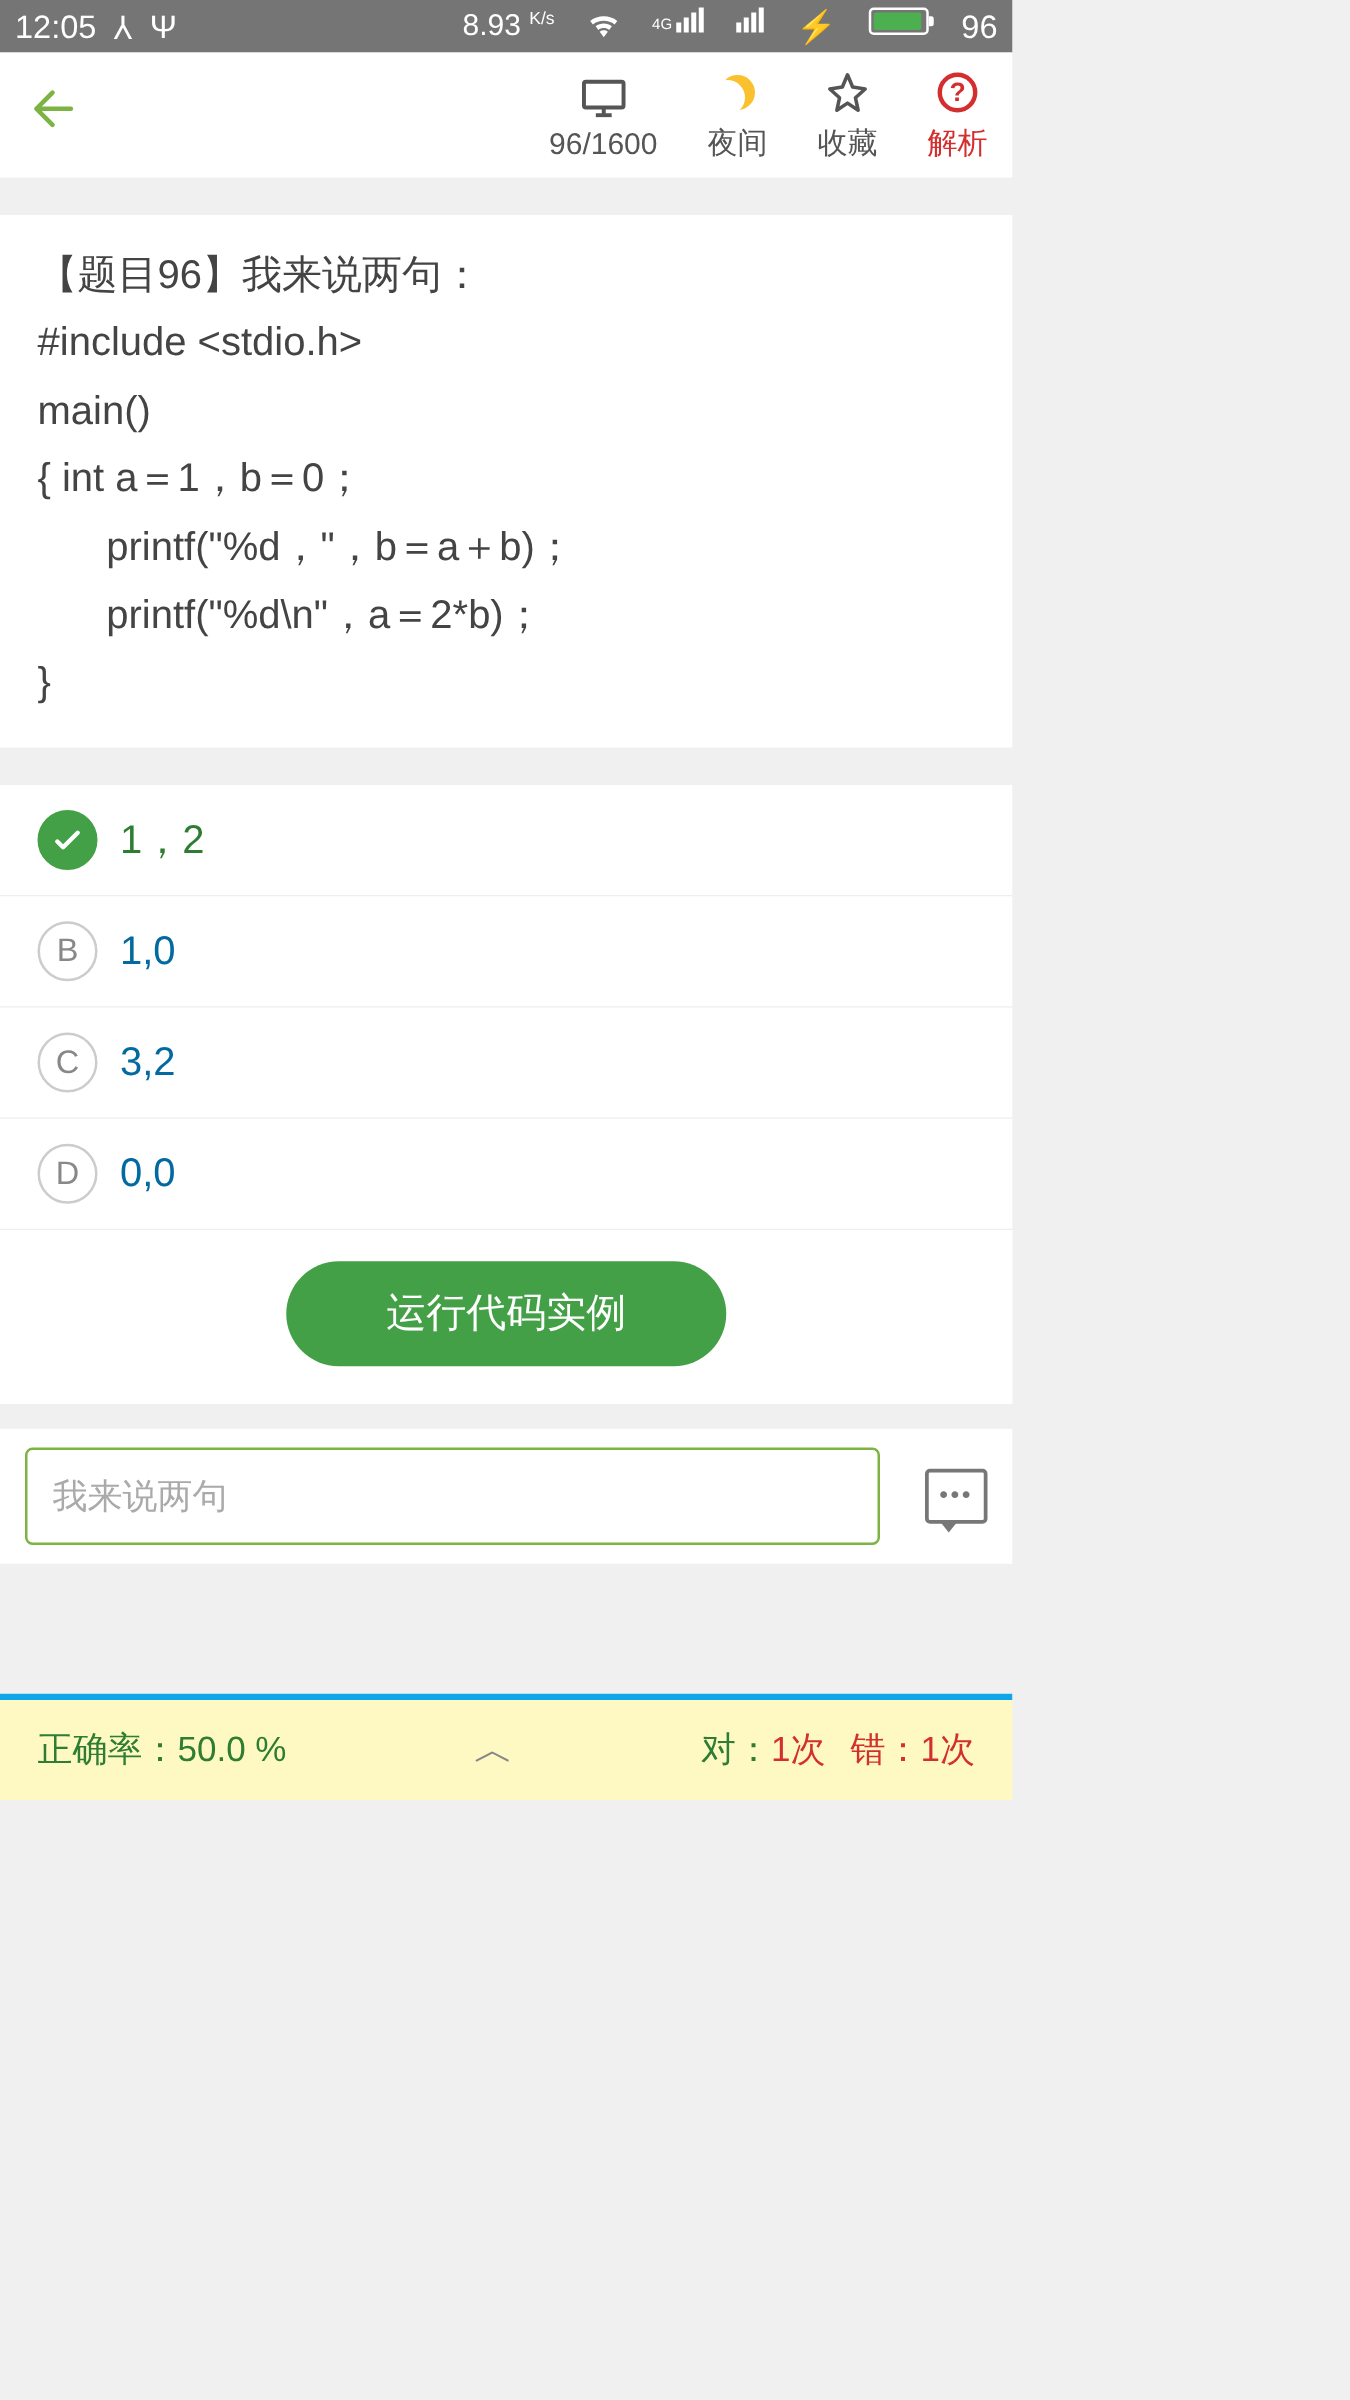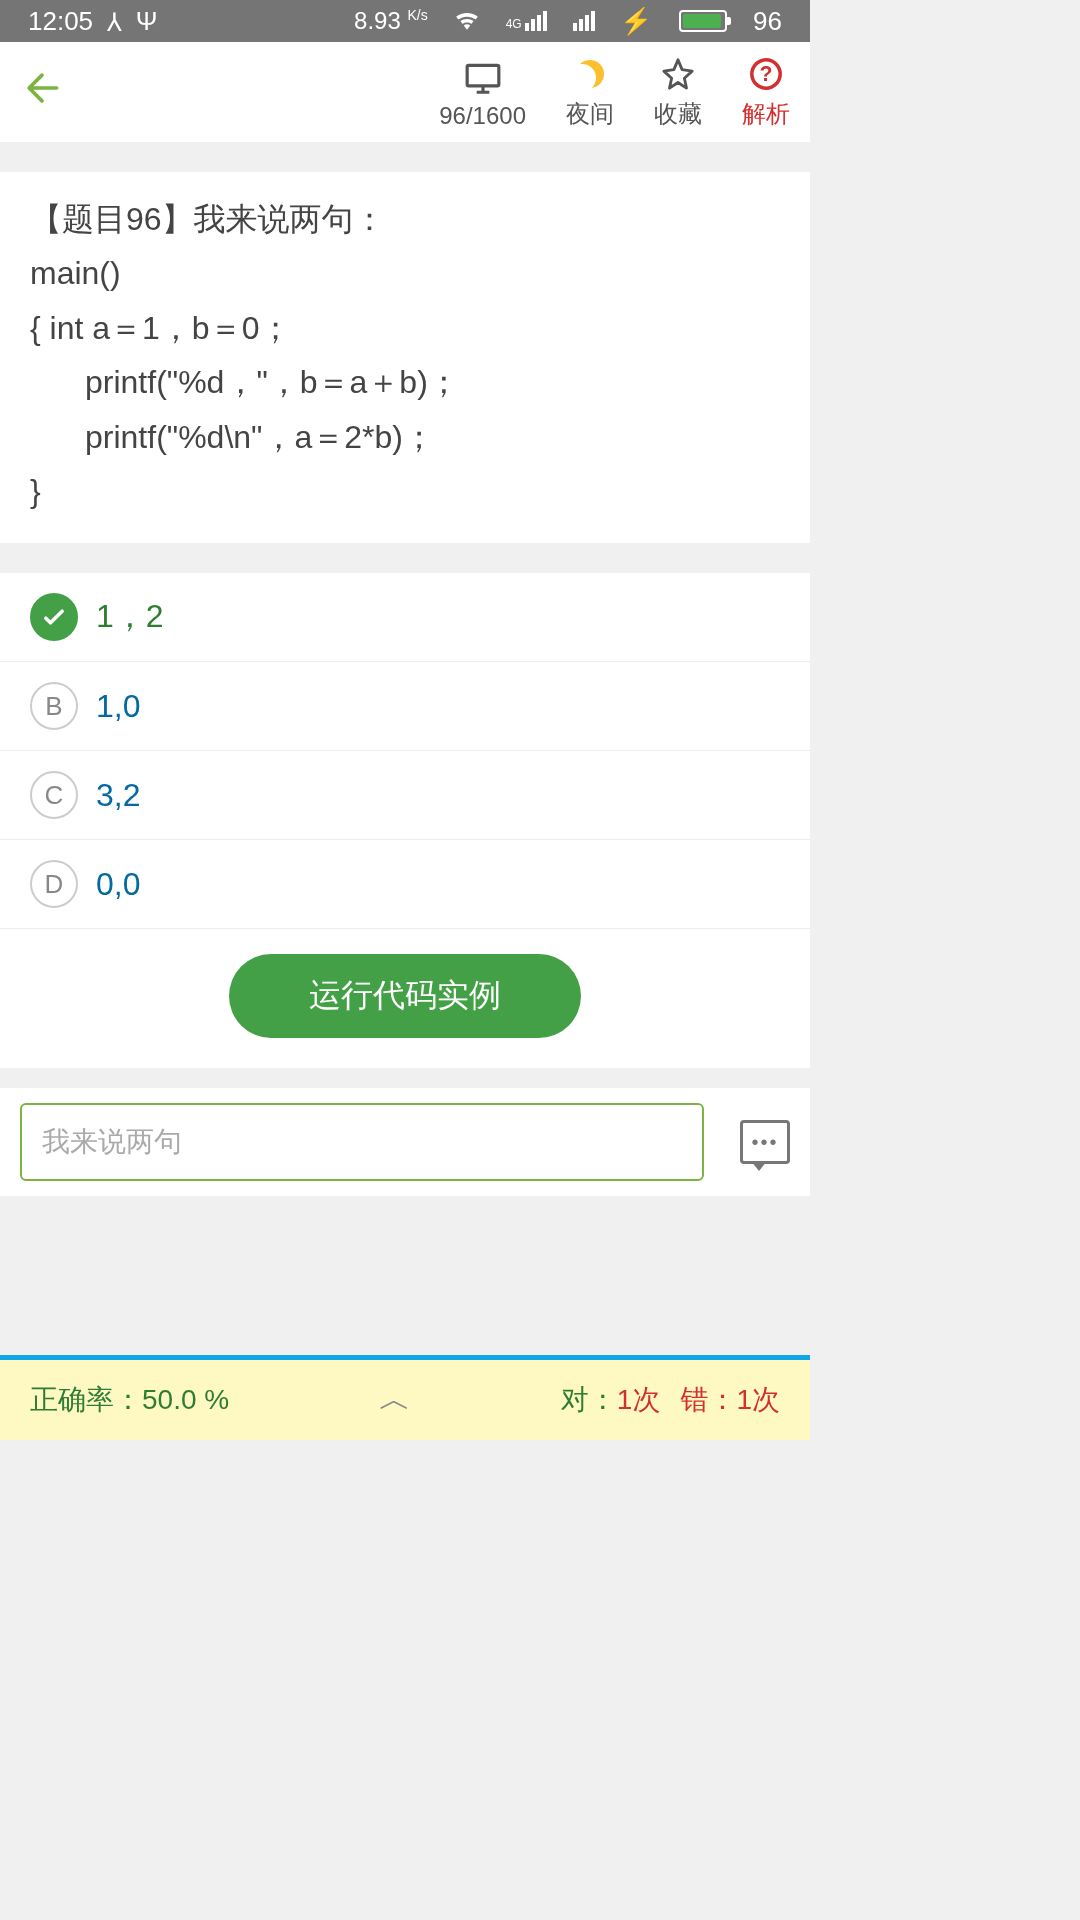--- a/index.html
+++ b/index.html
@@ -1,19 +1,19 @@
 <!DOCTYPE html>
 <html><head>
 <meta charset="utf-8">
 <style>
 * { margin: 0; padding: 0; box-sizing: border-box; }
 body { font-family: -apple-system, "Helvetica Neue", Arial, sans-serif; width: 810px; height: 1440px; background: #f0f0f0; display: flex; flex-direction: column; }
-.status-bar { background: #757575; color: #fff; height: 42px; display: flex; align-items: center; padding: 0 28px; font-size: 26px; }
+.status-bar { background: #757575; color: #fff; height: 42px; display: flex; align-items: center; padding: 0 12px; font-size: 26px; }
 .status-left { display: flex; align-items: center; gap: 14px; }
-.status-right { margin-left: auto; display: flex; align-items: center; gap: 26px; }
+.status-right { margin-left: auto; display: flex; align-items: flex-start; gap: 26px; }
 .kbs { font-size: 24px; }
 .kbs sup { font-size: 14px; vertical-align: super; }
 .signal-bars { display: inline-flex; align-items: flex-end; gap: 2px; }
 .signal-bars span { width: 4px; background: #fff; }
 .battery { width: 48px; height: 22px; border: 2px solid #fff; border-radius: 4px; position: relative; display: flex; align-items: center; padding: 2px; }
 .battery::after { content: ''; position: absolute; right: -6px; top: 5px; width: 4px; height: 8px; background: #fff; border-radius: 0 2px 2px 0; }
 .battery-fill { background: #4caf50; height: 100%; width: 96%; border-radius: 2px; }
 .header { background: #fff; height: 100px; display: flex; align-items: center; padding: 0 20px; }
 .back-arrow { color: #7cb342; font-size: 40px; }
 .header-right { margin-left: auto; display: flex; gap: 40px; }
@@ -123,20 +123,21 @@
           </svg>
       </div>
       <span>解析</span>
     </div>
   </div>
 </div>
 
 <div class="question-section">
   <div class="question-text">
     <div>【题目96】我来说两句：</div>
+    <div>#include  &lt;stdio.h&gt;</div>
     <div>main()</div>
     <div>{    int  a＝1，b＝0；</div>
     <span class="indent">printf("%d，"，b＝a＋b)；</span>
     <span class="indent">printf("%d\n"，a＝2*b)；</span>
     <div>}</div>
   </div>
 </div>
 
 <div class="answers">
   <div class="answer-item">

